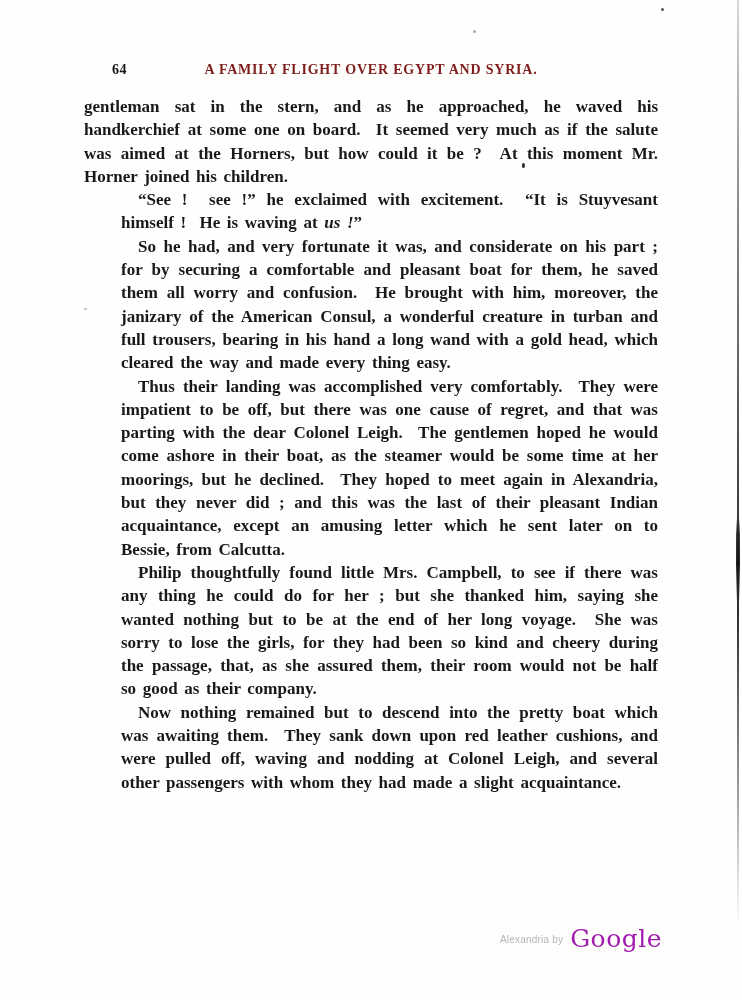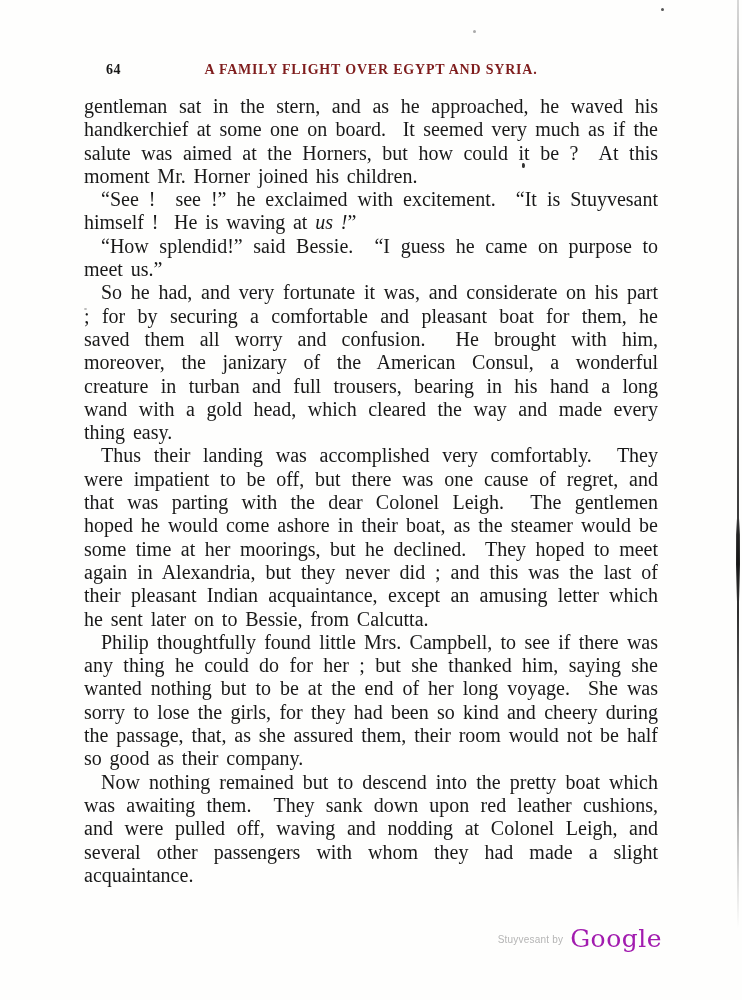--- a/index.html
+++ b/index.html
@@ -11,21 +11,21 @@
     position: relative;
     width: 742px;
     height: 1000px;
     background: #fefefd;
     overflow: hidden;
     font-family: "Liberation Serif", serif;
     color: #1a1a1a;
   }
   .page-number {
     position: absolute;
-    left: 106px;
+    left: 112px;
     top: 62px;
     font-size: 14px;
     font-weight: bold;
     letter-spacing: 0.5px;
     color: #161616;
   }
   .running-header {
     position: absolute;
     left: 84px;
     top: 62px;
@@ -35,32 +35,34 @@
     font-weight: bold;
     letter-spacing: 0.8px;
     color: #7f1d1d;
     white-space: nowrap;
   }
   .page-body {
     position: absolute;
     left: 84px;
     top: 95px;
     width: 574px;
-    font-size: 20px;
+    font-size: 17px;
     line-height: 23.3px;
     text-align: justify;
     word-spacing: 0.14em;
     color: #191919;
+    font-weight: bold;
   }
   .page-body p {
     margin: 0;
     padding: 0;
   }
   .page-body p.indent {
     text-indent: 17px;
+    margin-left: 37px;
   }
   .italic {
     font-style: italic;
   }
   .watermark {
     position: absolute;
     top: 924px;
     left: 84px;
     width: 578px;
     text-align: right;
@@ -124,31 +126,30 @@
 
 <div class="page">
 
   <div class="page-number">64</div>
 
   <div class="running-header">A FAMILY FLIGHT OVER EGYPT AND SYRIA.</div>
 
   <div class="page-body">
       <p class=""><span>gentleman sat in the stern, and as he approached, he waved his handkerchief at some one on board.&nbsp; It seemed very much as if the salute was aimed at the Horners, but how could it be ?&nbsp; At this moment Mr. Horner joined his children.</span></p>
       <p class="indent"><span>“See !&nbsp; see !” he exclaimed with excitement.&nbsp; “It is Stuyvesant himself !&nbsp; He is waving at </span><span class="italic">us !</span><span>”</span></p>
-      <p class="indent"><span>“How splendid!” said Bessie.&nbsp; “I guess he came on purpose to meet us.”</span></p>
       <p class="indent"><span>So he had, and very fortunate it was, and considerate on his part ; for by securing a comfortable and pleasant boat for them, he saved them all worry and confusion.&nbsp; He brought with him, moreover, the janizary of the American Consul, a wonderful creature in turban and full trousers, bearing in his hand a long wand with a gold head, which cleared the way and made every thing easy.</span></p>
       <p class="indent"><span>Thus their landing was accomplished very comfortably.&nbsp; They were impatient to be off, but there was one cause of regret, and that was parting with the dear Colonel Leigh.&nbsp; The gentlemen hoped he would come ashore in their boat, as the steamer would be some time at her moorings, but he declined.&nbsp; They hoped to meet again in Alexandria, but they never did ; and this was the last of their pleasant Indian acquaintance, except an amusing letter which he sent later on to Bessie, from Calcutta.</span></p>
       <p class="indent"><span>Philip thoughtfully found little Mrs. Campbell, to see if there was any thing he could do for her ; but she thanked him, saying she wanted nothing but to be at the end of her long voyage.&nbsp; She was sorry to lose the girls, for they had been so kind and cheery during the passage, that, as she assured them, their room would not be half so good as their company.</span></p>
       <p class="indent"><span>Now nothing remained but to descend into the pretty boat which was awaiting them.&nbsp; They sank down upon red leather cushions, and were pulled off, waving and nodding at Colonel Leigh, and several other passengers with whom they had made a slight acquaintance.</span></p>
     </div>
 
   <div class="scan-edge-line"></div>
   <div class="scan-edge-blotch"></div>
   <div class="speck speck-1"></div>
   <div class="speck speck-2"></div>
   <div class="speck speck-3"></div>
   <div class="speck speck-4"></div>
 
   <div class="watermark">
-    <span class="watermark-prefix">Stuyvesant by</span><span class="watermark-logo">Google</span>
+    <span class="watermark-prefix">Alexandria by</span><span class="watermark-logo">Google</span>
   </div>
 
 </div>
 
 </body></html>

